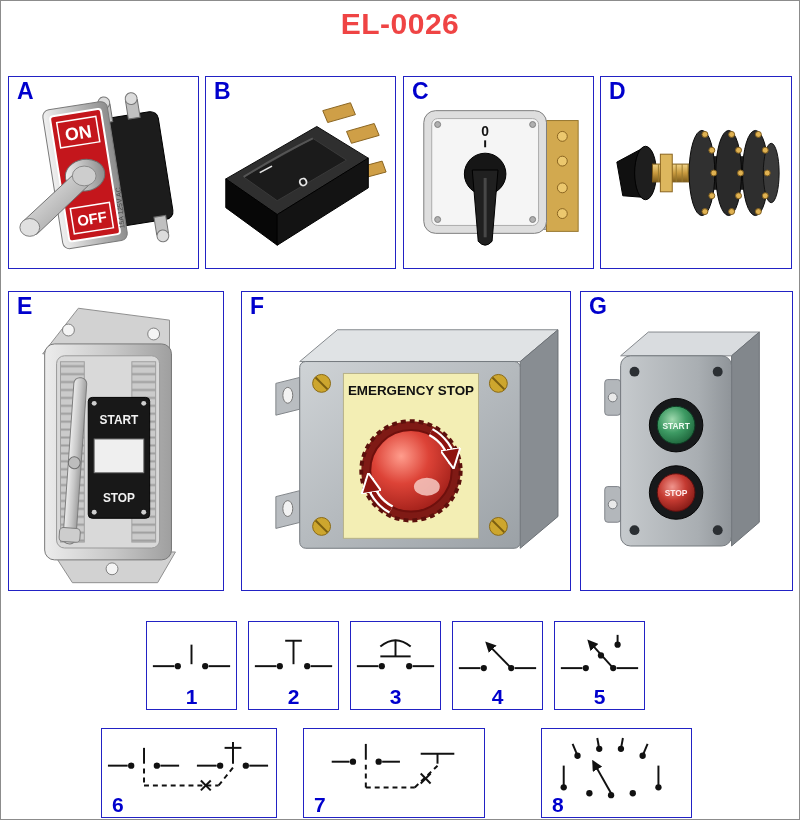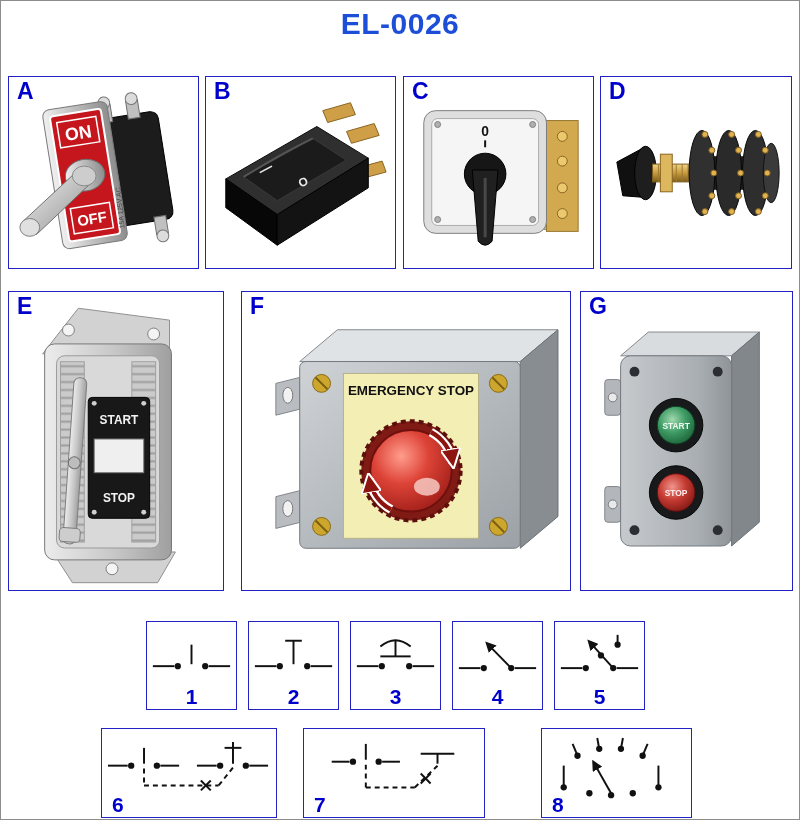--- a/index.html
+++ b/index.html
@@ -3,21 +3,21 @@
 <meta charset="utf-8">
 <style>
   html,body{margin:0;padding:0;background:#ffffff;}
   .page{
     position:relative;width:800px;height:820px;box-sizing:border-box;
     background:#fff;border:1px solid #8c8c8c;overflow:hidden;
     font-family:"Liberation Sans","DejaVu Sans",sans-serif;
   }
   .title{
     position:absolute;top:6px;left:0;width:100%;text-align:center;
-    font-size:30px;font-weight:bold;color:#1d4ed8;letter-spacing:.5px;margin:0;
+    font-size:30px;font-weight:bold;color:#ef4444;letter-spacing:.5px;margin:0;
   }
   .panel,.sym{position:absolute;border:1px solid #2222c4;background:#fff;box-sizing:border-box;}
   .panel-letter{
     position:absolute;top:1px;left:8px;font-size:23px;font-weight:bold;
     color:#0000cd;z-index:2;line-height:1.2;
   }
   .panel svg{position:absolute;top:0;left:0;width:100%;height:100%;}
   .sym svg{position:absolute;top:7px;left:0;width:100%;display:block;}
   .sym-num{
     position:absolute;bottom:1px;left:0;width:100%;text-align:center;

